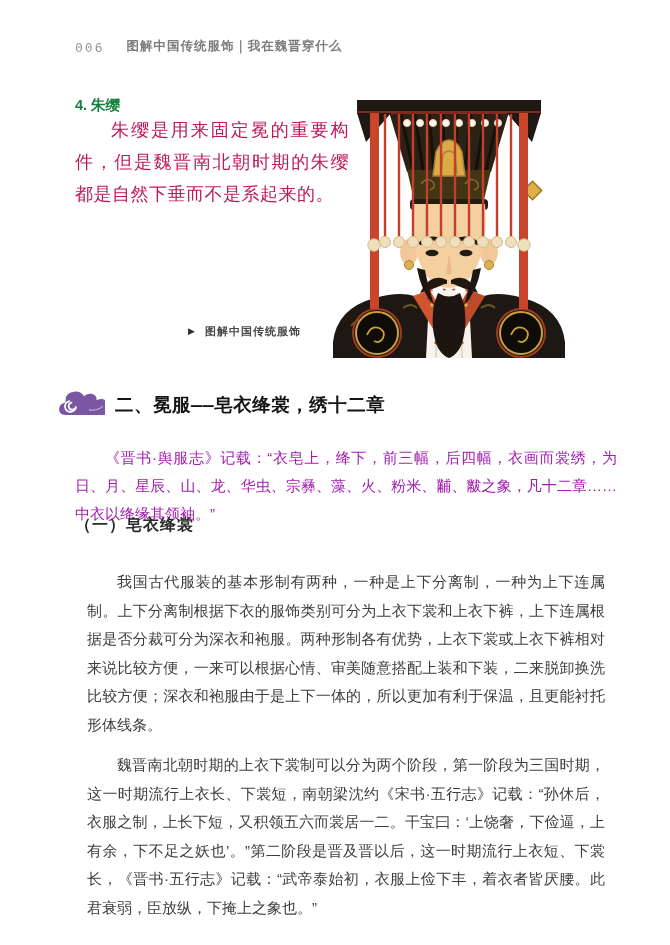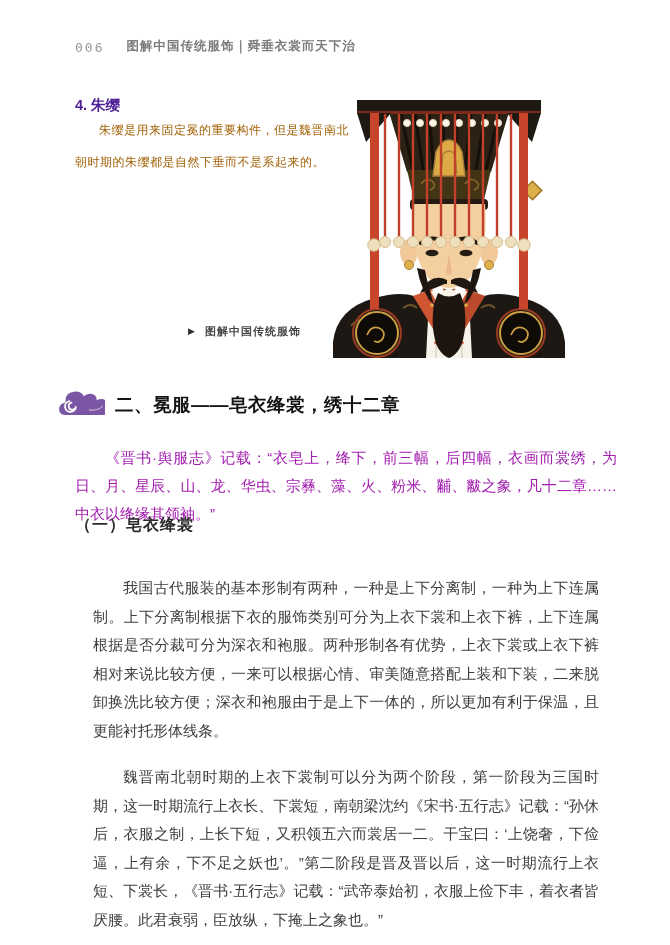--- a/index.html
+++ b/index.html
@@ -3,49 +3,49 @@
 <meta charset="utf-8">
 <style>
   html,body{margin:0;padding:0;background:#ffffff;}
   body{width:670px;height:945px;font-family:"Liberation Sans","DejaVu Sans",sans-serif;color:#3c3c3c;}
   .page{position:relative;width:670px;height:945px;background:#fff;overflow:hidden;}
 
   .header{position:absolute;top:38px;left:75px;display:flex;align-items:flex-end;gap:22px;}
   .page-num{font-size:13px;color:#9a9a9a;letter-spacing:2px;font-family:"DejaVu Sans Mono",monospace;}
   .book-title{font-size:12.5px;color:#7c7c7c;font-weight:bold;letter-spacing:1px;}
 
-  .sec4-heading{position:absolute;top:96px;left:75px;font-size:14.5px;font-weight:bold;color:#4c1d95;}
-  .sec4-body{position:absolute;top:114px;left:75px;width:274px;font-size:12px;line-height:32px;
-             text-align:justify;text-indent:2em;color:#a16207;letter-spacing:.5px;}
+  .sec4-heading{position:absolute;top:96px;left:75px;font-size:14.5px;font-weight:bold;color:#15803d;}
+  .sec4-body{position:absolute;top:114px;left:75px;width:274px;font-size:18px;line-height:32px;
+             text-align:justify;text-indent:2em;color:#be185d;letter-spacing:.5px;}
 
   .figure{position:absolute;left:333px;top:92px;width:232px;height:266px;}
   .caption{position:absolute;left:188px;top:324px;display:flex;align-items:center;gap:9px;
            font-size:11px;font-weight:bold;color:#474747;letter-spacing:1px;}
   .caption .marker{font-size:9px;color:#2e2e2e;line-height:1;}
 
-  .banner{position:absolute;top:386px;left:57px;display:flex;align-items:center;gap:10px;}
+  .banner{position:absolute;top:386px;left:57px;display:flex;align-items:center;gap:10px;font-family:Liberation Mono, monospace;}
   .banner-title{font-size:18.5px;font-weight:bold;color:#141414;letter-spacing:.5px;}
 
   .quote{position:absolute;top:444px;left:75px;width:542px;font-size:15px;line-height:28px;
          text-align:justify;text-indent:2em;color:#a21caf;}
 
   .sub-heading{position:absolute;top:515px;left:75px;font-size:16px;font-weight:bold;color:#2b2b2b;letter-spacing:1px;}
 
   .main-text{position:absolute;top:556px;left:75px;width:542px;font-size:15px;line-height:28.5px;
              text-align:justify;color:#3d3d3d;}
-  .main-text p{margin:18px;text-indent:2em;}
+  .main-text p{margin:12px;text-indent:2em;}
 </style>
 </head>
 <body>
 
 <div class="page">
 
   <div class="header">
     <span class="page-num">006</span>
-    <span class="book-title">图解中国传统服饰｜舜垂衣裳而天下治</span>
+    <span class="book-title">图解中国传统服饰｜我在魏晋穿什么</span>
   </div>
 
   <div class="sec4-heading">4. 朱缨</div>
   <div class="sec4-body">朱缨是用来固定冕的重要构件，但是魏晋南北朝时期的朱缨都是自然下垂而不是系起来的。</div>
 
   <div class="figure">
     <svg width="232" height="266" viewBox="0 0 232 266">
 
       <polygon points="56,20 176,20 158,80 74,80" fill="#2b2115"></polygon>
       <g stroke="#15100a" stroke-width="3">

